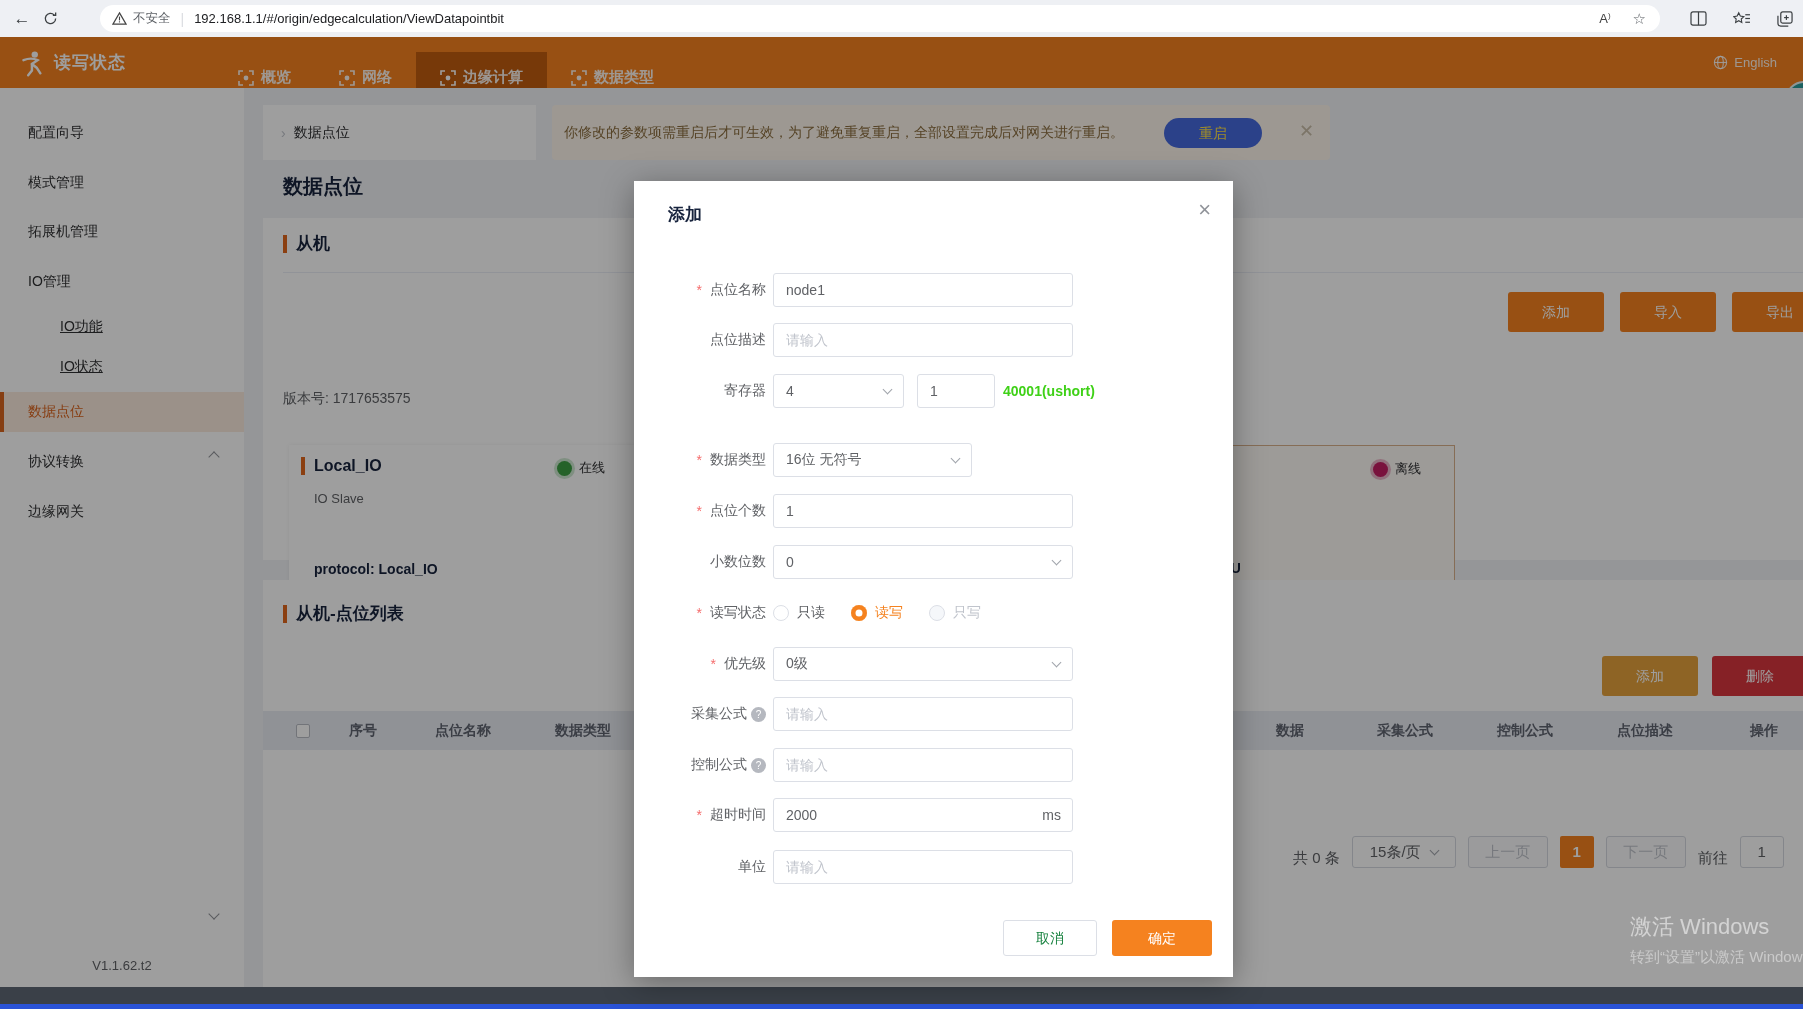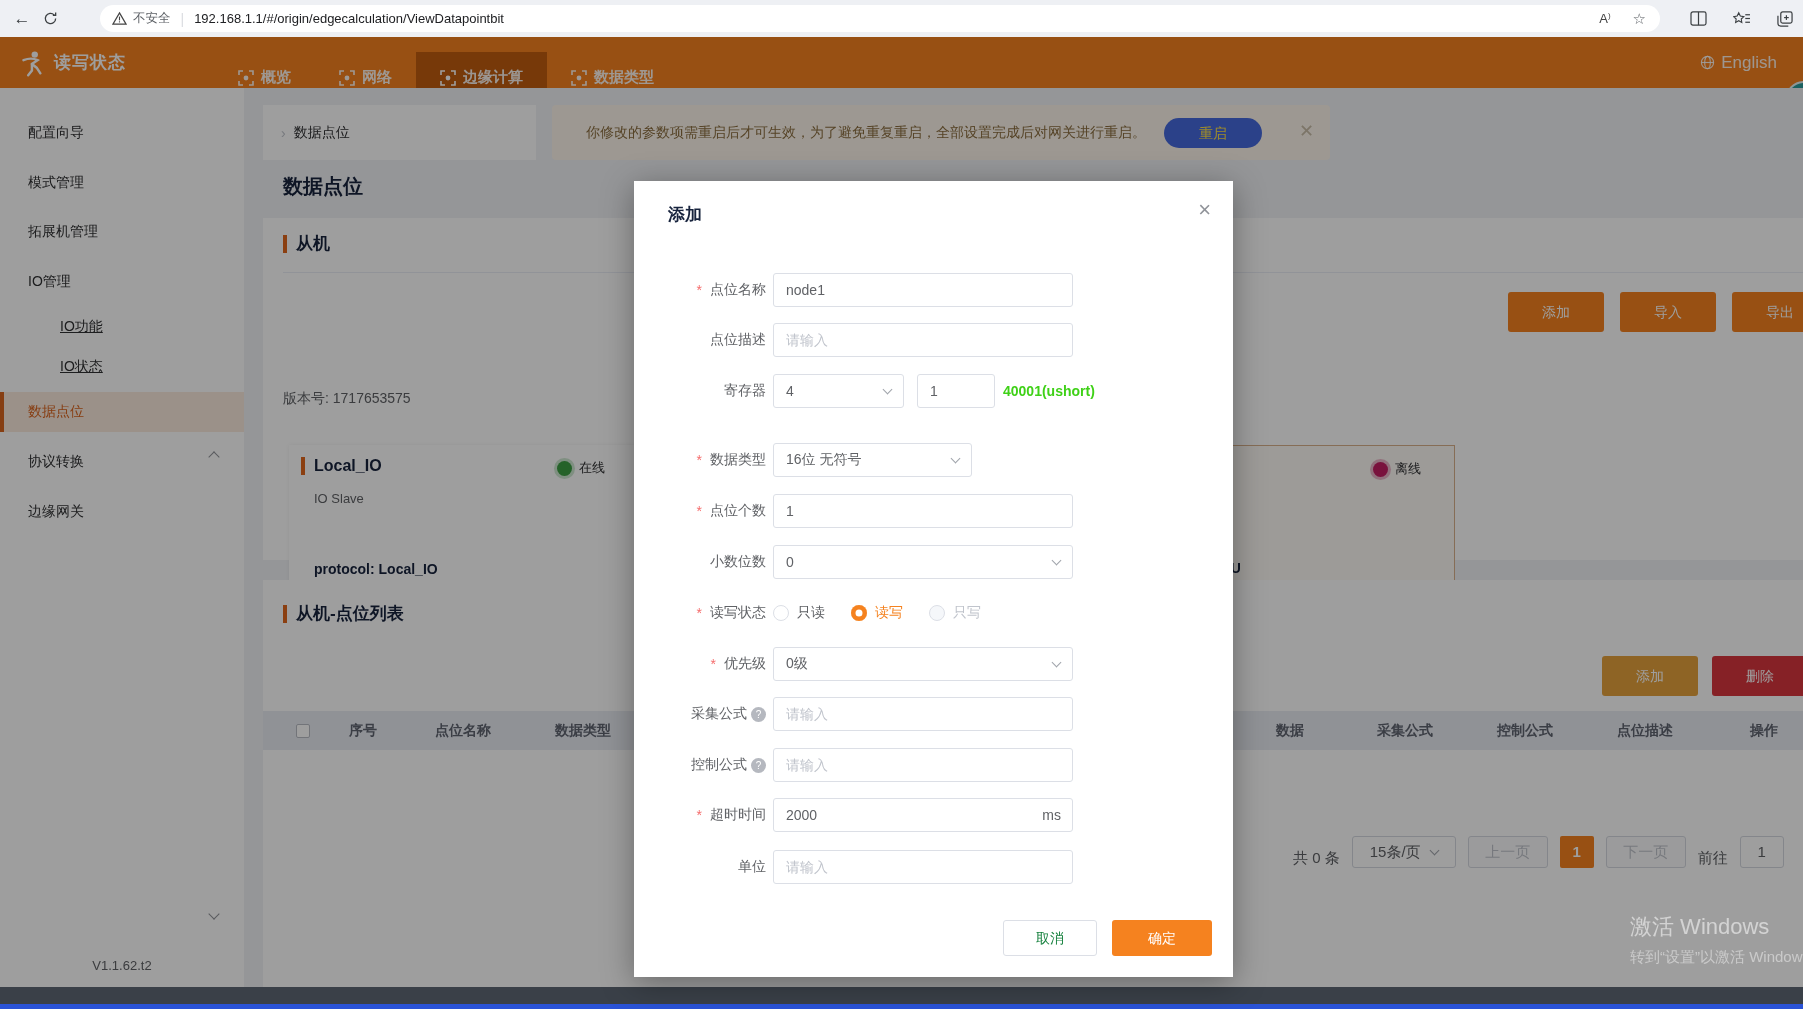--- a/index.html
+++ b/index.html
@@ -28,21 +28,21 @@
   
   .topnav { position:absolute; left:0; top:37px; width:1803px; height:51px; background:#f5821f;
     display:flex; align-items:center; }
   .brand { display:flex; align-items:center; gap:8px; margin-left:16px; }
   .brand-name { color:#fff; font-size:17px; font-weight:bold; letter-spacing:1px; }
   .nav-tabs { display:flex; height:51px; margin-left:88px; }
   .nav-tab { display:flex; align-items:center; gap:7px; padding:0 24px; color:rgba(255,255,255,.92);
     font-size:15px; font-weight:bold; height:51px;margin-top:15px; }
   .nav-tab.active { background:#c05c10; }
   .nav-right { position:absolute; right:26px; top:0; height:51px; display:flex; align-items:center; gap:6px;
-    color:rgba(255,255,255,.9); font-size:17px; }
+    color:rgba(255,255,255,.9); font-size:13px; }
   .avatar { position:absolute; right:-20px; top:44px; width:38px; height:38px; border-radius:50%;
     background:#2a9d9c; border:2px solid #e7f3f2; }
 
   
   .sidebar { position:absolute; left:0; top:88px; width:244px; height:921px; background:#fff; }
   .side-item { position:absolute; left:0; width:244px; height:40px; display:flex; align-items:center;
     padding-left:28px; font-size:14px; color:#303133; }
   .side-item.sub { padding-left:60px;text-decoration:underline; }
   .side-item.selected { background:#fbeadd; color:#d9641e; border-left:4px solid #d9641e; padding-left:24px; }
   .chev { width:8px; height:8px; border-right:1.5px solid #909399; border-bottom:1.5px solid #909399;
@@ -52,21 +52,21 @@
   .side-version { position:absolute; left:0; width:244px; text-align:center; top:870px;
     font-size:13px; color:#606266; }
 
   
   .content { position:absolute; left:244px; top:88px; width:1559px; height:899px; background:#f0f2f5; }
   .crumbchip { position:absolute; left:19px; top:17px; width:273px; height:55px; background:#fff;
     display:flex; align-items:center; padding-left:18px; font-size:14px; color:#303133; }
   .crumb-arrow { color:#c0c4cc; margin-right:8px; font-size:14px; }
   .banner { position:absolute; left:308px; top:17px; width:778px; height:55px; background:#fdf6ec;
     border-radius:4px; display:flex; align-items:center; }
-  .banner-text { margin-left:34px; font-size:14px; color:#8b6d3f; }
+  .banner-text { margin-left:12px; font-size:14px; color:#8b6d3f; }
   .banner-btn { position:absolute; right:68px; top:13px; width:98px; height:30px; background:#4669dd;
     color:#fde047; font-size:14px; border-radius:15px; text-align:center; line-height:30px; }
   .banner-close { position:absolute; right:16px; top:16px; color:#c9bda8; font-size:18px; line-height:20px; }
   .page-title { position:absolute; left:39px; top:85px; font-size:20px; font-weight:bold; color:#17233d; }
 
   .card { position:absolute; background:#fff; }
   .card1 { left:19px; top:130px; width:1560px; height:342px; }
   .card2 { left:19px; top:492px; width:1560px; height:407px; }
   .sec-head { position:absolute; left:20px; display:flex; align-items:center; gap:9px; }
   .sec-bar { width:4px; height:18px; background:#e0671c; }

